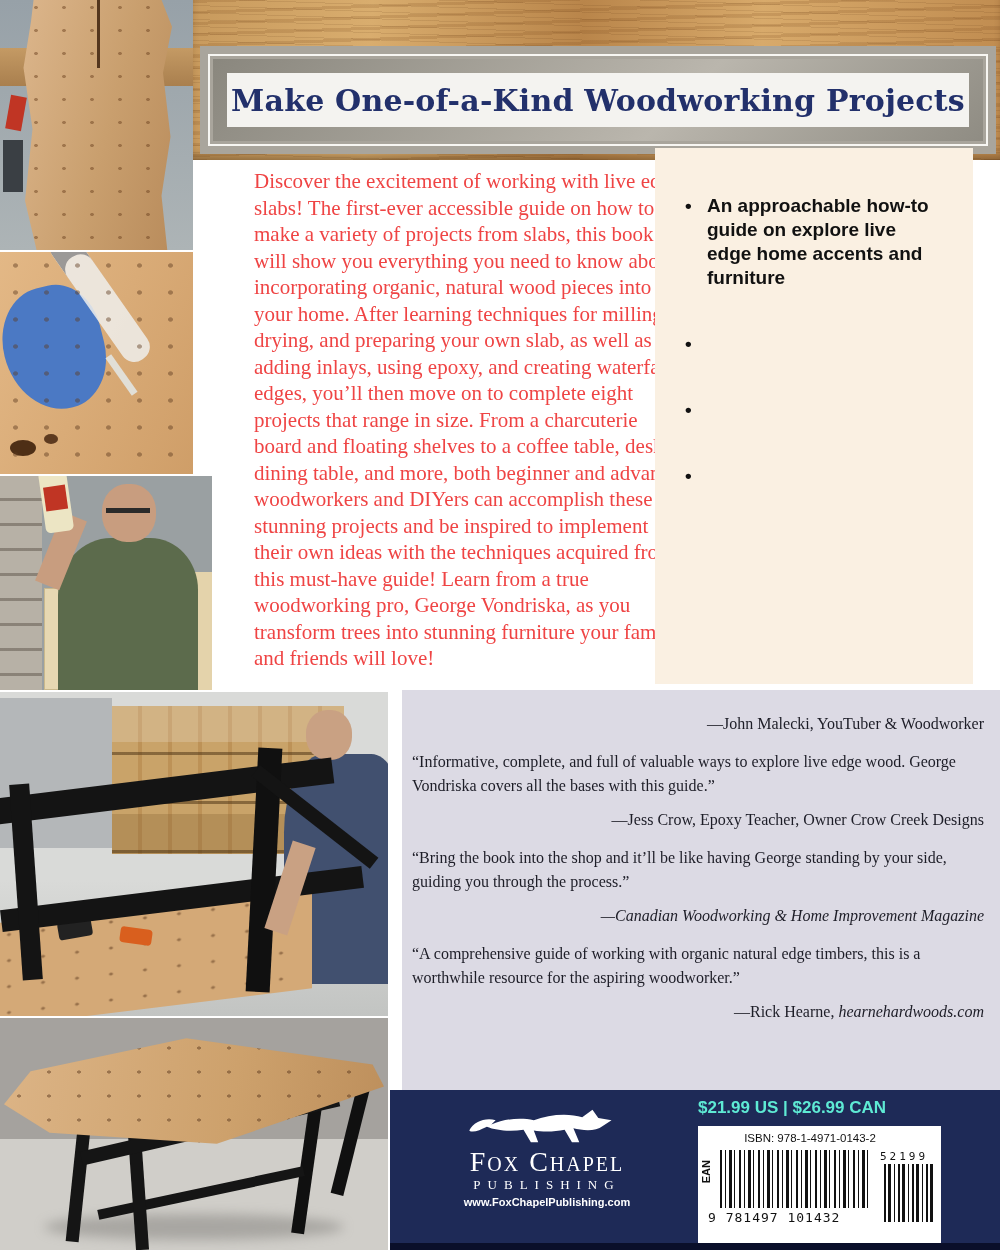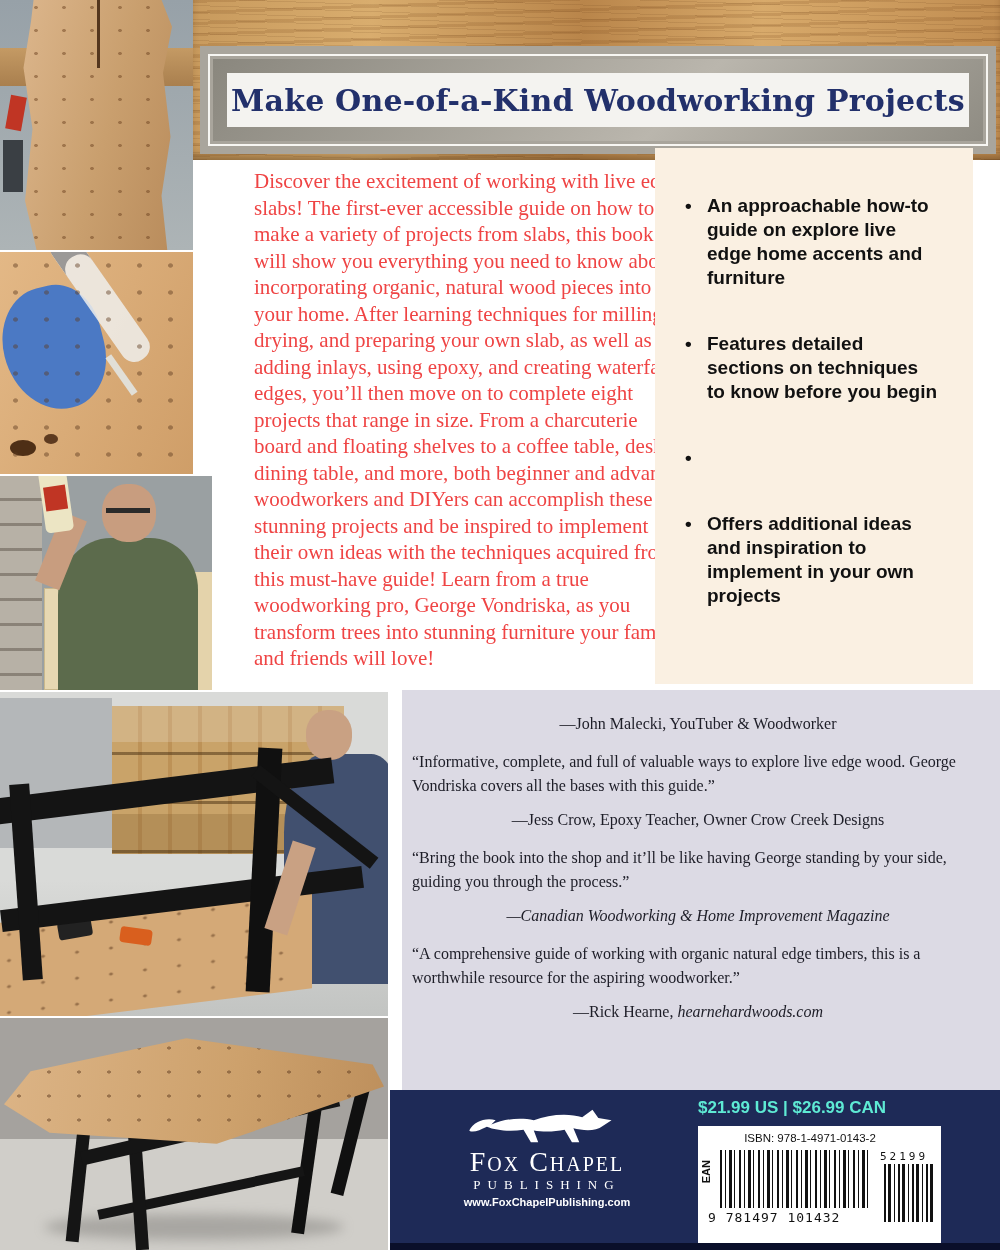--- a/index.html
+++ b/index.html
@@ -104,21 +104,21 @@
     box-sizing:border-box;padding:46px 24px 0 30px;display:flex;flex-direction:column;gap:42px;}
   .bullet{display:flex;font-family:"Liberation Sans",sans-serif;font-weight:700;
     font-size:19px;line-height:24px;color:#111;}
   .bullet .dot{width:22px;flex:0 0 22px;font-size:19px;}
   .bullet .btxt{width:232px;}
 
   
   .quotes{position:absolute;left:402px;top:690px;width:598px;height:400px;background:#dcdae4;
     box-sizing:border-box;padding:12px 16px 0 10px;color:#1d1d27;}
   .quote-text{font-size:16px;line-height:24px;}
-  .quote-attr{text-align:center;font-size:16px;margin:13px 0 17px 0;}
+  .quote-attr{text-align:right;font-size:16px;margin:13px 0 17px 0;}
   .quote-attr.italic{font-style:italic;}
   .quote-attr .em{font-style:italic;}
 
   
   .footer{position:absolute;left:390px;top:1090px;width:610px;height:160px;background:#1e2a57;}
   .footer-strip{position:absolute;left:0;bottom:0;width:100%;height:7px;background:#0a0f2a;}
   .price{position:absolute;left:308px;top:8px;width:243px;font-family:"Liberation Sans",sans-serif;
     font-weight:700;font-size:17px;color:#5eead4;}
   .barcode-box{position:absolute;left:308px;top:36px;width:243px;height:131px;background:#ffffff;color:#111;}
   .isbn{position:absolute;left:24px;top:6px;width:176px;text-align:center;
@@ -212,28 +212,26 @@
 
   <div class="description">Discover the excitement of working with live edge slabs! The first-ever accessible guide on how to make a variety of projects from slabs, this book will show you everything you need to know about incorporating organic, natural wood pieces into your home. After learning techniques for milling, drying, and preparing your own slab, as well as adding inlays, using epoxy, and creating waterfall edges, you’ll then move on to complete eight projects that range in size. From a charcuterie board and floating shelves to a coffee table, desk, dining table, and more, both beginner and advanced woodworkers and DIYers can accomplish these stunning projects and be inspired to implement their own ideas with the techniques acquired from this must-have guide! Learn from a true woodworking pro, George Vondriska, as you transform trees into stunning furniture your family and friends will love!</div>
 
   <div class="highlights">
     <div class="bullet">
       <span class="dot">•</span>
       <span class="btxt">An approachable how-to guide on explore live edge home accents and furniture</span>
     </div>
     <div class="bullet">
       <span class="dot">•</span>
-      <span class="btxt">Features detailed sections on techniques to know before you begin</span>
-    </div>
-    <div class="bullet">
-      <span class="dot">•</span>
-    </div>
-    <div class="bullet">
-      <span class="dot">•</span>
-      <span class="btxt">Offers additional ideas and inspiration to implement in your own projects</span>
+    </div>
+    <div class="bullet">
+      <span class="dot">•</span>
+    </div>
+    <div class="bullet">
+      <span class="dot">•</span>
     </div>
   </div>
 
   <div class="quotes">
     <div class="quote-attr">—John Malecki, YouTuber &amp; Woodworker</div>
     <div class="quote-text">“Informative, complete, and full of valuable ways to explore live edge wood. George Vondriska covers all the bases with this guide.”</div>
     <div class="quote-attr">—Jess Crow, Epoxy Teacher, Owner Crow Creek Designs</div>
     <div class="quote-text">“Bring the book into the shop and it’ll be like having George standing by your side, guiding you through the process.”</div>
     <div class="quote-attr italic">—Canadian Woodworking &amp; Home Improvement Magazine</div>
     <div class="quote-text">“A comprehensive guide of working with organic natural edge timbers, this is a worthwhile resource for the aspiring woodworker.”</div>

